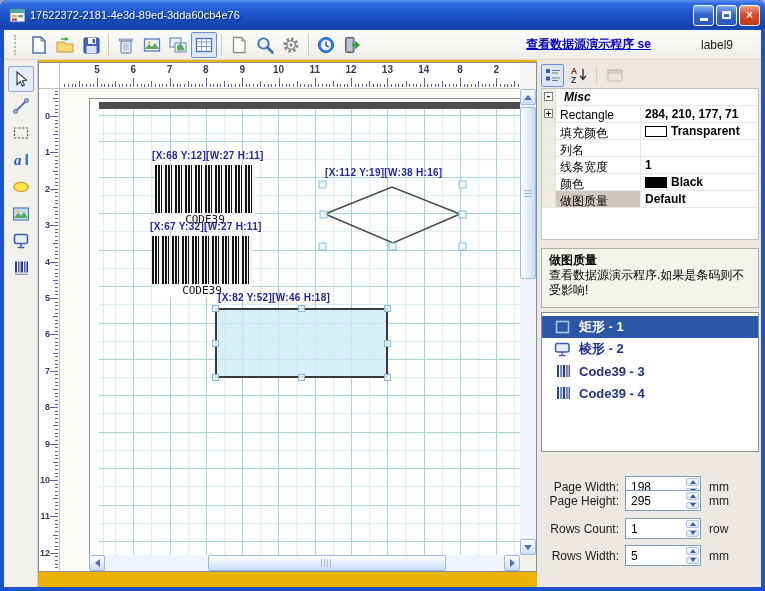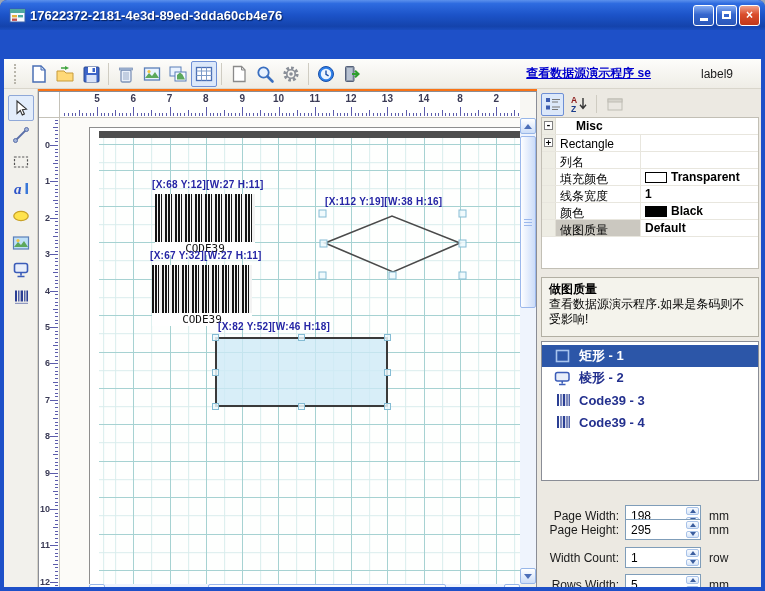--- a/index.html
+++ b/index.html
@@ -4,31 +4,31 @@
 <style>
   * { margin:0; padding:0; box-sizing:border-box; }
   body { font-family:"Liberation Sans",sans-serif; background:#9AA5B5; }
   .window { position:relative; width:765px; height:591px; background:#1E50C8;
             border-radius:7px 7px 0 0; overflow:hidden; }
   
   .titlebar { height:30px; display:flex; align-items:center; padding:0 5px;
     border-radius:7px 7px 0 0;
     background:linear-gradient(180deg,#5C91EC 0%,#2E6BE0 12%,#1C53C8 50%,#1443AC 88%,#1A4DBE 100%); }
   .app-icon { width:17px; height:17px; margin:0 4px; flex:none; }
-  .title { color:#fff; font-weight:bold; font-size:13px; flex:1;
+  .title { color:#fff; font-weight:normal; font-size:11px; flex:1;
            text-shadow:1px 1px 1px rgba(0,25,80,.85); white-space:nowrap; overflow:hidden; }
   .winbtn { width:21px; height:21px; border-radius:3px; margin-left:2px; flex:none;
     border:1px solid #fff; display:flex; align-items:center; justify-content:center;
     color:#fff; font-size:12px; font-weight:bold; }
   .winbtn.blue { background:linear-gradient(180deg,#87AEF4,#3566CE 45%,#2A57B8); }
   .winbtn.red  { background:linear-gradient(180deg,#F0A088,#DA4D2C 45%,#C03818); }
   .min-glyph { width:8px; height:3px; background:#fff; margin-top:8px; }
   .max-glyph { width:9px; height:8px; border:2px solid #fff; border-top-width:3px; }
   
-  .content { position:absolute; top:30px; left:4px; right:4px; bottom:4px; background:#f97316; overflow:hidden;margin-top:29px; }
+  .content { position:absolute; top:30px; left:4px; right:4px; bottom:4px; background:#eab308; overflow:hidden; }
   .toolbar { position:absolute; top:0; left:0; right:0; height:30px; display:flex; align-items:center;
     padding-left:10px; background:linear-gradient(180deg,#FDFDFB,#EFEDE6); border-bottom:1px solid #D9D6CC; }
   .toolbar::before { content:""; width:3px; height:20px; border-left:2px dotted #B9B6AC; margin-right:7px; }
   .tb-btn { width:26px; height:26px; display:flex; align-items:center; justify-content:center;
             border:1px solid transparent; border-radius:2px; flex:none; }
   .tb-btn.active { border-color:#6E8FD5; background:#DCE8FA; }
   .tb-sep { width:1px; height:22px; background:#CFCCC2; margin:0 4px; flex:none; }
   .tb-link { color:#0000CC; font-weight:bold; font-size:12px; text-decoration:underline;
              margin-left:auto; white-space:nowrap; }
   .tb-label { font-size:12px; color:#1A1A1A; margin:0 28px 0 50px; }
@@ -102,21 +102,21 @@
   .pt-btn { width:23px; height:23px; display:flex; align-items:center; justify-content:center;
             border:1px solid transparent; border-radius:2px; }
   .pt-btn.active { border-color:#6E8FD5; background:#DCE8FA; }
   .pt-sep { width:1px; height:18px; background:#CFCCC2; margin:0 3px; }
   .prop-grid { position:absolute; left:4px; top:28px; width:218px; height:152px; background:#FFF;
     border:1px solid #C2BFB5; font-size:12px; overflow:hidden; }
   .pg-row { display:flex; height:17px; border-bottom:1px solid #E8E6DE; }
   .pg-margin { width:14px; background:#EEEDE4; border-right:1px solid #E0DED4; position:relative; flex:none; }
   .expand-box { position:absolute; left:2px; top:3px; width:9px; height:9px; border:1px solid #808080;
     background:#FFF; font:bold 9px/7px "DejaVu Sans Mono",monospace; text-align:center; color:#000; }
-  .pg-cat { flex:1; font-weight:bold; padding:1px 0 0 20px; }
+  .pg-cat { flex:1; font-weight:bold; padding:1px 0 0 8px;font-style:italic; }
   .pg-label { width:85px; flex:none; padding:2px 0 0 4px; border-right:1px solid #E8E6DE;
     color:#000; white-space:nowrap; overflow:hidden; }
   .pg-label.sel { background:#CBC8C0; }
   .pg-value { flex:1; padding:0 0 0 4px; font-weight:bold; display:flex; align-items:center;
     gap:4px; white-space:nowrap; overflow:hidden; }
   .swatch { width:22px; height:11px; border:1px solid #000; flex:none; }
   .desc-box { position:absolute; left:4px; top:188px; width:218px; height:60px; background:#F4F3EC;
     border:1px solid #B2AFA3; padding:4px 7px; font-size:12px; line-height:1.25; }
   .desc-title { font-weight:bold; }
   .obj-list { position:absolute; left:4px; top:252px; width:218px; height:140px; background:#FFF;
@@ -698,34 +698,37 @@
               <div class="pg-margin">
                 <div class="expand-box">-</div>
               </div>
               <div class="pg-cat">Misc</div>
             </div>
             <div class="pg-row">
               <div class="pg-margin">
                 <div class="expand-box">+</div>
               </div>
               <div class="pg-label">Rectangle</div>
-            </div>
-            <div class="pg-row">
-              <div class="pg-margin"></div>
-              <div class="pg-label">列名</div>
               <div class="pg-value">
-                <span></span>
+                <span>284, 210, 177, 71</span>
               </div>
             </div>
             <div class="pg-row">
               <div class="pg-margin"></div>
               <div class="pg-label">填充颜色</div>
               <div class="pg-value">
                 <span class="swatch" style="background: rgb(255, 255, 255);"></span>
                 <span>Transparent</span>
+              </div>
+            </div>
+            <div class="pg-row">
+              <div class="pg-margin"></div>
+              <div class="pg-label">列名</div>
+              <div class="pg-value">
+                <span></span>
               </div>
             </div>
             <div class="pg-row">
               <div class="pg-margin"></div>
               <div class="pg-label">线条宽度</div>
               <div class="pg-value">
                 <span>1</span>
               </div>
             </div>
             <div class="pg-row">
@@ -823,21 +826,21 @@
                     <div class="sp-up"></div>
                   </div>
                   <div class="spin-btn">
                     <div class="sp-down"></div>
                   </div>
                 </div>
               </div>
               <div class="set-unit">mm</div>
             </div>
             <div class="set-row" style="top: 458px;">
-              <div class="set-label">Width Count:</div>
+              <div class="set-label">Rows Count:</div>
               <div class="numbox">
                 <div class="num-val">1</div>
                 <div class="spin">
                   <div class="spin-btn">
                     <div class="sp-up"></div>
                   </div>
                   <div class="spin-btn">
                     <div class="sp-down"></div>
                   </div>
                 </div>

